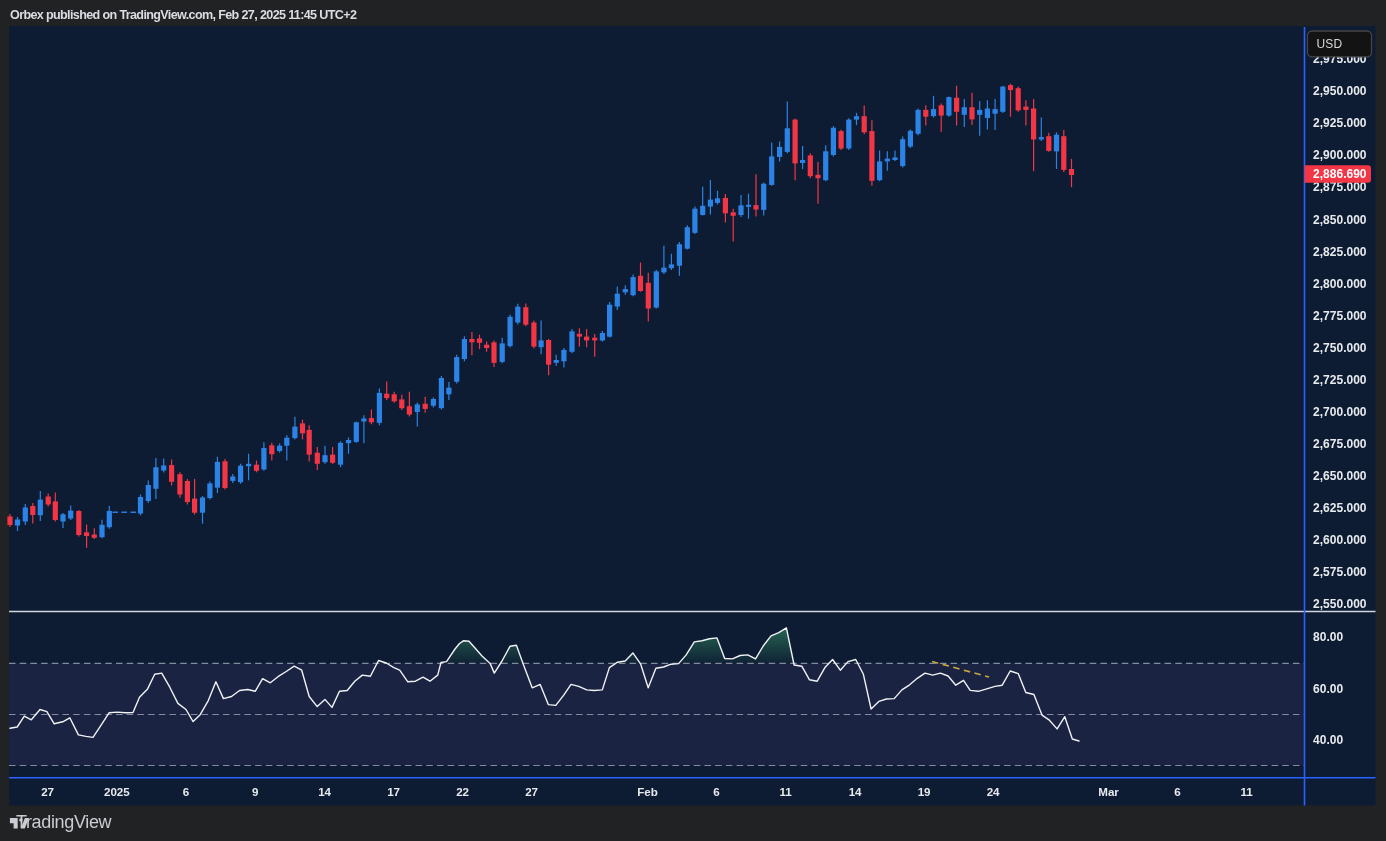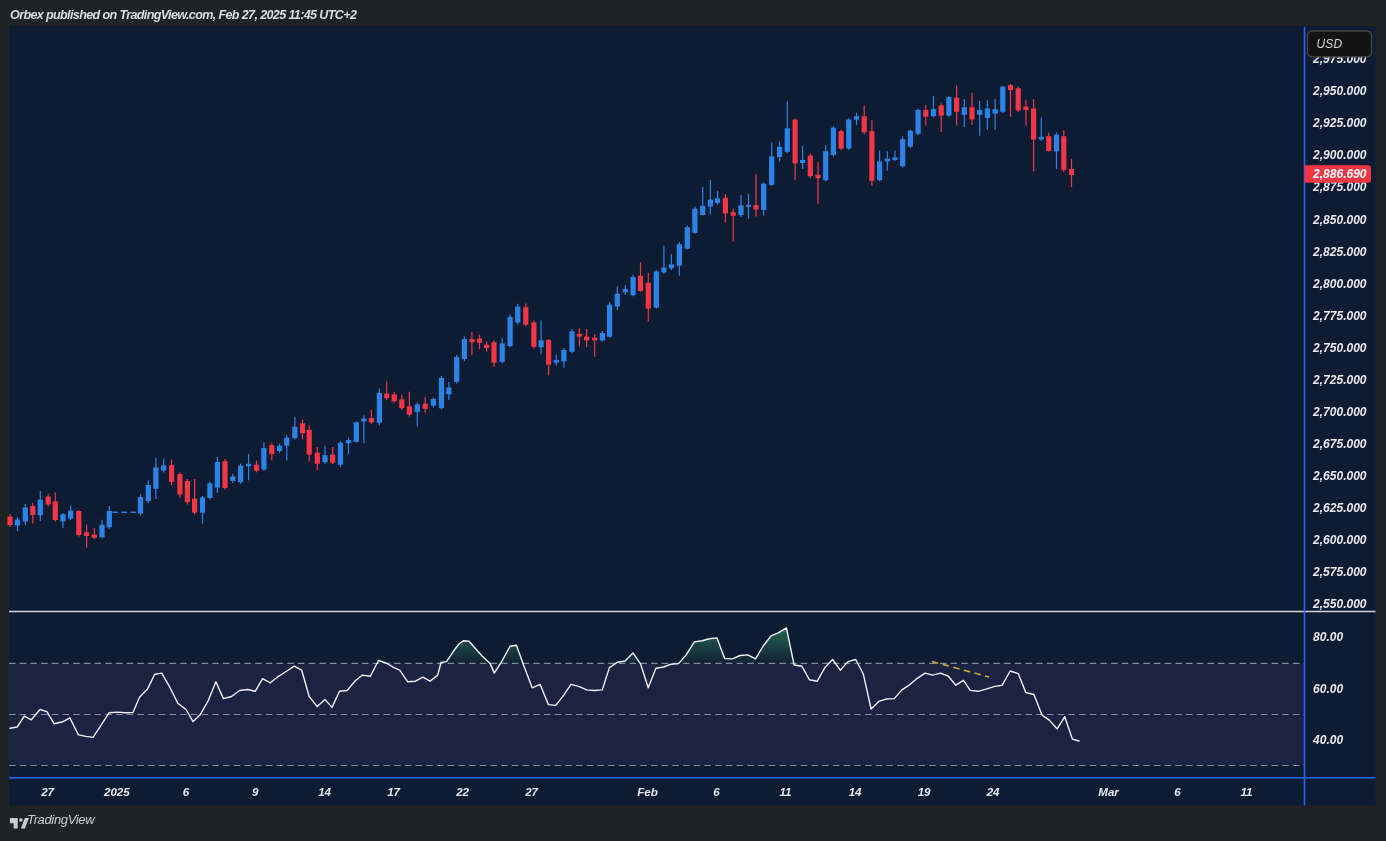--- a/index.html
+++ b/index.html
@@ -1,17 +1,17 @@
 <!DOCTYPE html>
 <html><head><meta charset="utf-8">
 <style>
   html,body{margin:0;padding:0;background:#212224;width:1386px;height:841px;overflow:hidden;}
-  .wrap{position:relative;width:1386px;height:827px;background:#212224;font-family:"Liberation Sans",sans-serif;font-style:italic;}
+  .wrap{position:relative;width:1386px;height:827px;background:#212224;font-family:"Liberation Sans",sans-serif;}
   .topbar{position:absolute;left:10px;top:7.5px;color:#dadde2;font-size:12.6px;font-weight:700;letter-spacing:-0.65px;white-space:nowrap;}
-  .footer{position:absolute;left:27px;top:812px;color:#c9ccd1;font-size:13px;letter-spacing:-0.35px;}
+  .footer{position:absolute;left:16px;top:812px;color:#c9ccd1;font-size:18px;letter-spacing:-0.35px;}
 </style></head>
 <body>
 <div class="wrap">
   <div class="topbar">Orbex published on TradingView.com, Feb 27, 2025 11:45 UTC+2</div>
   <svg width="1386" height="841" viewBox="0 0 1386 841" style="position:absolute;left:0;top:0;">
 <rect x="9" y="26" width="1366.5" height="779.5" fill="#0d1c33"></rect>
 <rect x="9" y="663.4" width="1295.5" height="102.10000000000002" fill="#1b2342"></rect>
 <line x1="9" y1="663.4" x2="1304.5" y2="663.4" stroke="#848b9e" stroke-width="1.1" stroke-dasharray="6.5 4.2"></line>
 <line x1="9" y1="714.5" x2="1304.5" y2="714.5" stroke="#848b9e" stroke-width="1.1" stroke-dasharray="6.5 4.2"></line>
 <line x1="9" y1="765.5" x2="1304.5" y2="765.5" stroke="#848b9e" stroke-width="1.1" stroke-dasharray="6.5 4.2"></line>

